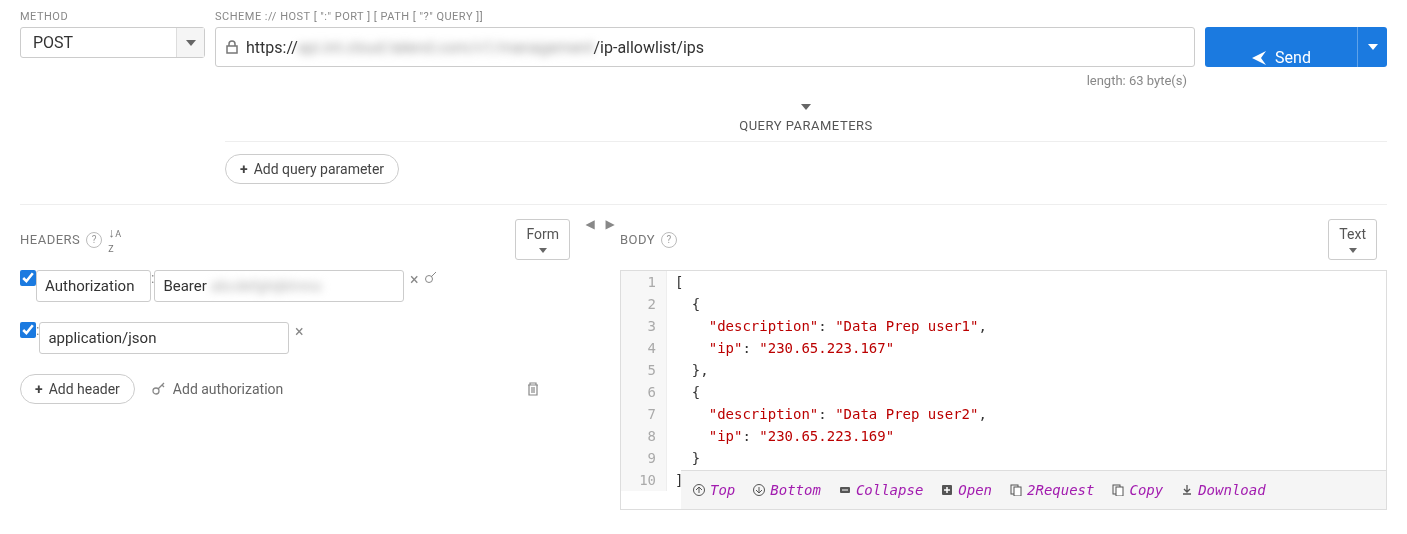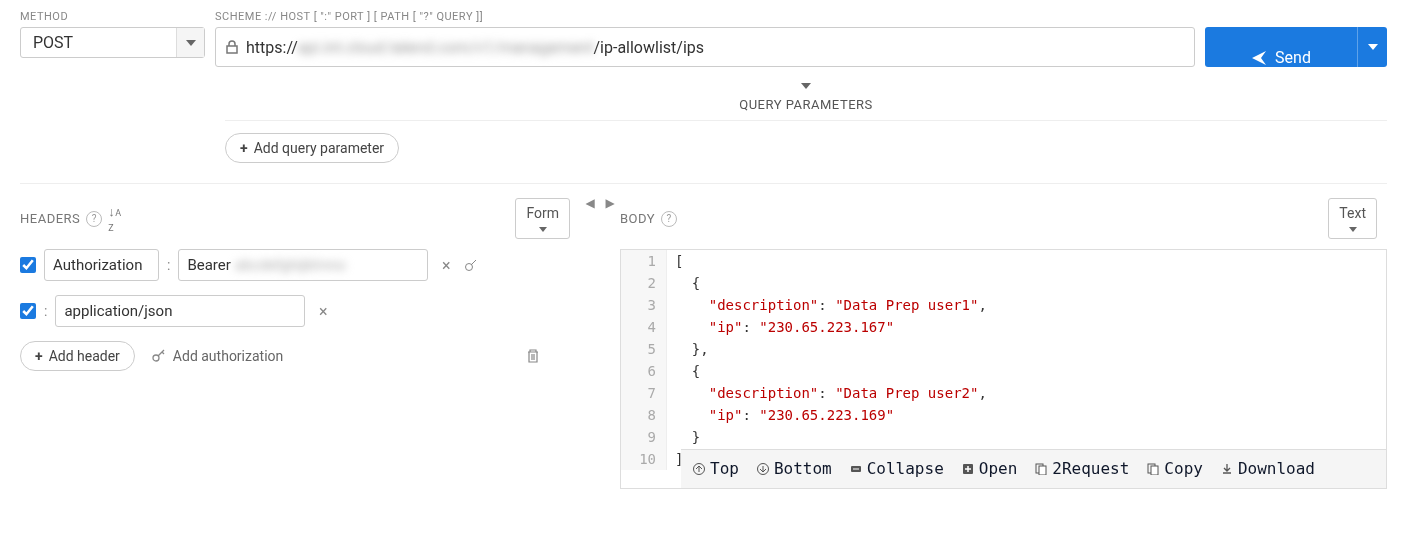--- a/index.html
+++ b/index.html
@@ -24,38 +24,38 @@
 .query-header { display:flex; align-items:center; gap:8px; color:#555; font-size:13px; letter-spacing:0.5px; padding:8px 0; border-bottom:1px solid #eee; margin-bottom:12px;flex-direction:column; }
 .pill-btn { display:inline-flex; align-items:center; gap:6px; border:1px solid #ccc; border-radius:20px; padding:6px 14px; font-size:14px; color:#444; background:#fff; cursor:pointer; }
 .split { display:flex; gap:0; border-top:1px solid #eee; }
 .left-panel { width:560px; padding:10px 0 10px 0; }
 .right-panel { flex:1; padding:10px 0; }
 .collapse-arr { width:20px; display:flex; align-items:flex-start; justify-content:center; padding-top:12px; color:#888; font-size:12px; cursor:pointer; }
 .panel-head { display:flex; align-items:center; justify-content:space-between; padding:4px 10px 10px 0; }
 .panel-title { font-size:13px; color:#777; letter-spacing:0.5px; display:flex; align-items:center; gap:6px; }
 .help-badge { display:inline-flex; width:16px; height:16px; border:1px solid #bbb; border-radius:50%; font-size:10px; align-items:center; justify-content:center; color:#999; }
 .form-sel { display:inline-flex; align-items:center; gap:6px; border:1px solid #ccc; border-radius:3px; padding:6px 10px; font-size:14px; color:#555;flex-direction:column; }
-.header-row { display:flex; align-items:center; gap:8px; margin-bottom:14px; }
+.header-row { display:flex; align-items:flex-start; margin-bottom:20px; }
 .chk { width:16px; height:16px; accent-color:#1b7ae0; }
 .hdr-name { width:115px; border:1px solid #ccc; border-radius:3px; padding:6px 8px; font-size:15px; color:#333; background:#fff; overflow:hidden; white-space:nowrap; }
 .colon { color:#888; }
 .hdr-val { width:250px; border:1px solid #ccc; border-radius:3px; padding:6px 8px; font-size:15px; color:#333; background:#fff; display:flex; align-items:center; overflow:hidden; white-space:nowrap; }
 .hdr-val .blur { filter:blur(4px); color:#aaa; margin-left:4px; }
 .x-icon { color:#888; font-size:16px; cursor:pointer; width:20px; text-align:center; }
 .wand-icon { color:#888; font-size:14px; cursor:pointer; }
 .headers-actions { display:flex; align-items:center; gap:16px; margin-top:6px; }
 .link-btn { display:inline-flex; align-items:center; gap:8px; color:#666; font-size:14px; cursor:pointer; }
 .trash { margin-left:auto; color:#888; cursor:pointer; padding-right:40px; }
 .code-editor { border:1px solid #ddd; position:relative; font-family:Consolas,Monaco,monospace; font-size:14px; line-height:22px; }
 .code-line { display:flex; }
 .gutter { width:46px; text-align:right; padding-right:10px; color:#aaa; background:#f7f7f7; border-right:1px solid #eee; user-select:none; }
 .code { padding-left:8px; white-space:pre; }
 .k { color:#b00; }
 .s { color:#b00; }
-.body-toolbar { position:absolute; bottom:0; right:0; left:60px; background:#f5f5f5; border-top:1px solid #ddd; display:flex; gap:18px; padding:8px 12px; font-size:16px; color:#0f172a; overflow:hidden; }
+.body-toolbar { position:absolute; bottom:0; right:0; left:60px; background:#f5f5f5; border-top:1px solid #ddd; display:flex; gap:18px; padding:8px 12px; font-size:14px; color:#a21caf; overflow:hidden;font-style:italic; }
 .tb-item { display:inline-flex; align-items:center; gap:5px; cursor:pointer; }
 svg { display:block; }
 </style>
 </head>
 <body>
 
 <div class="container">
   <div class="top-row">
     <div class="method-col">
       <div class="field-label">METHOD</div>
@@ -94,20 +94,21 @@
         </div>
         <div class="caret">
           <svg width="10" height="6" viewBox="0 0 10 6">
               <path d="M0 0 L10 0 L5 6 Z" fill="#fff"></path>
             </svg>
         </div>
       </div>
     </div>
   </div>
 
+  <div class="length-row">length: 63 byte(s)</div>
 
   <div class="query-section">
     <div class="query-header">
       <svg width="10" height="6" viewBox="0 0 10 6">
           <path d="M0 0 L10 0 L5 6 Z" fill="#666"></path>
         </svg>
       <span>QUERY PARAMETERS</span>
     </div>
     <div class="pill-btn">
       <span style="font-weight:bold;">+</span>

